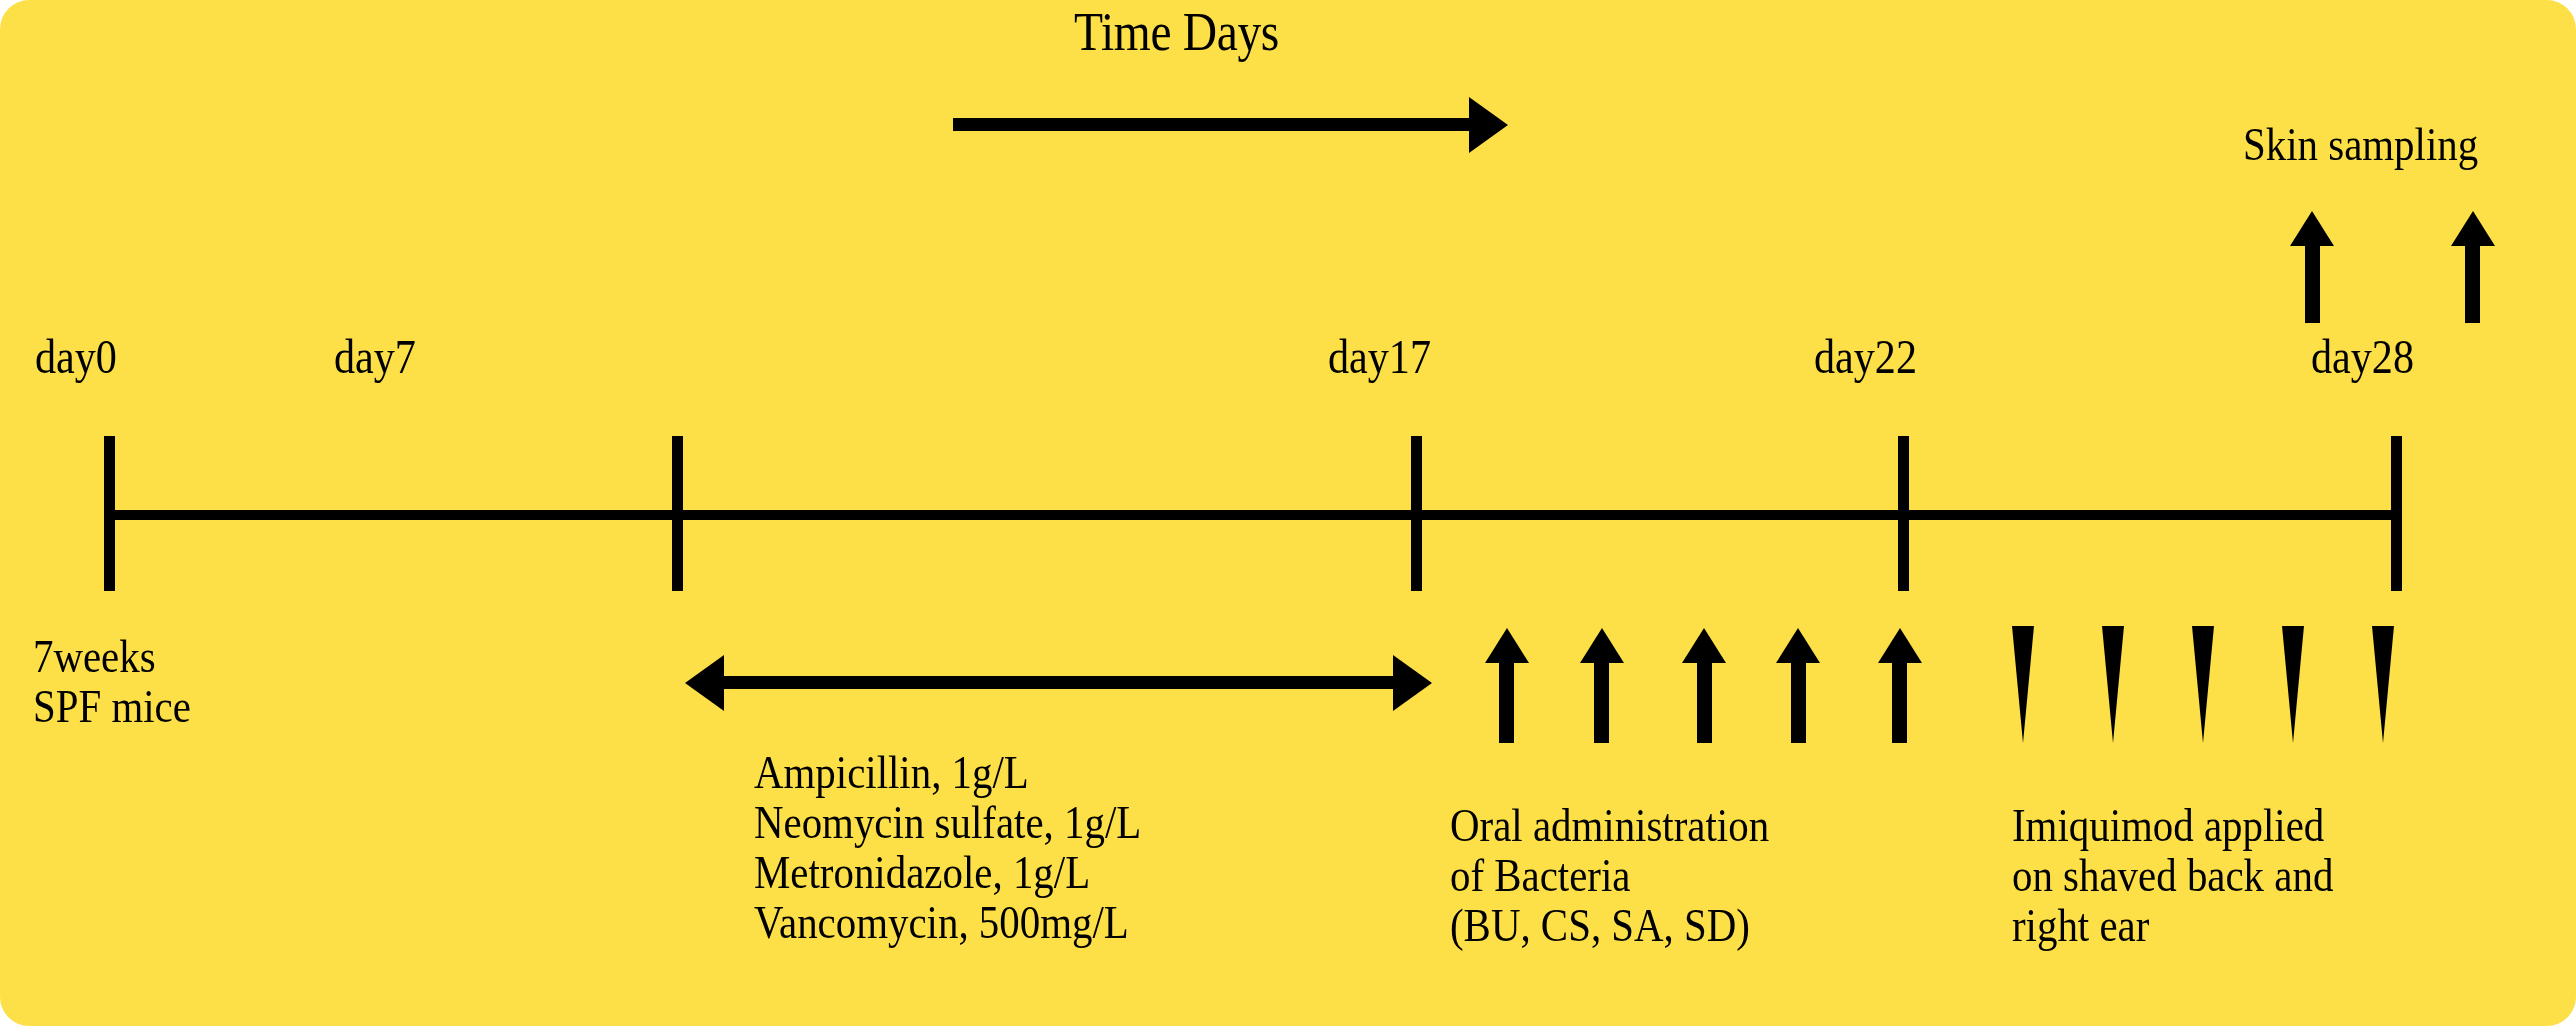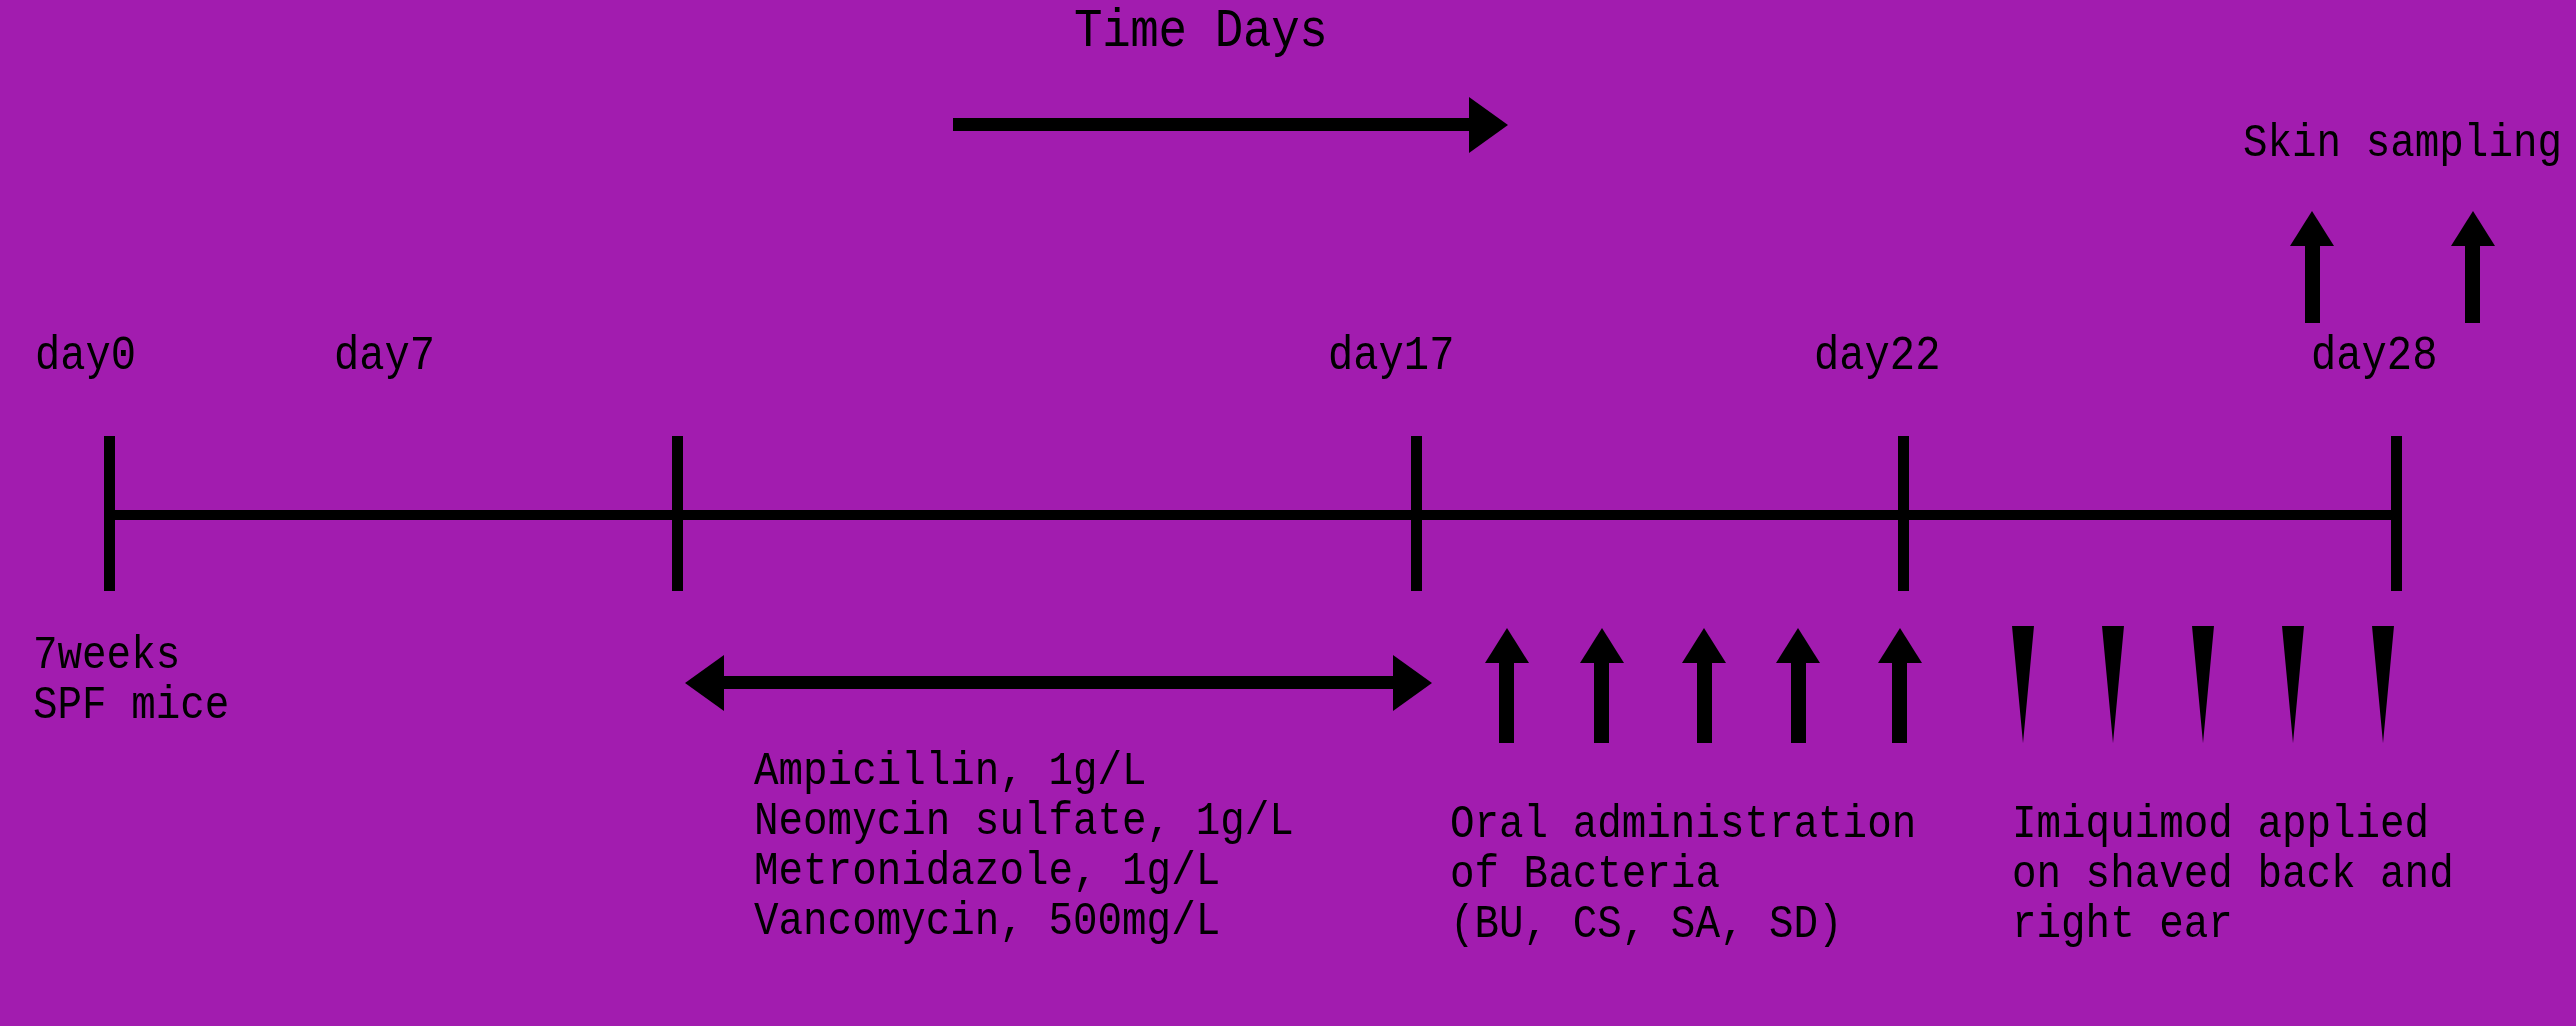--- a/index.html
+++ b/index.html
@@ -5,24 +5,25 @@
 <style>
   html, body {
     margin: 0;
     padding: 0;
     background: #ffffff;
   }
   #canvas {
     position: relative;
     width: 2576px;
     height: 1026px;
-    background: #a21caf;
-    font-family: Liberation Mono, monospace;
+    background: #fde047;
+    font-family: Liberation Serif, serif;
     color: #000000;
     overflow: hidden;
+    border-radius: 29px;
   }
 
   
   .abs { position: absolute; }
 
   
   .title-text {
     font-size: 54px;
     line-height: 1.0;
     letter-spacing: -0.4px;

